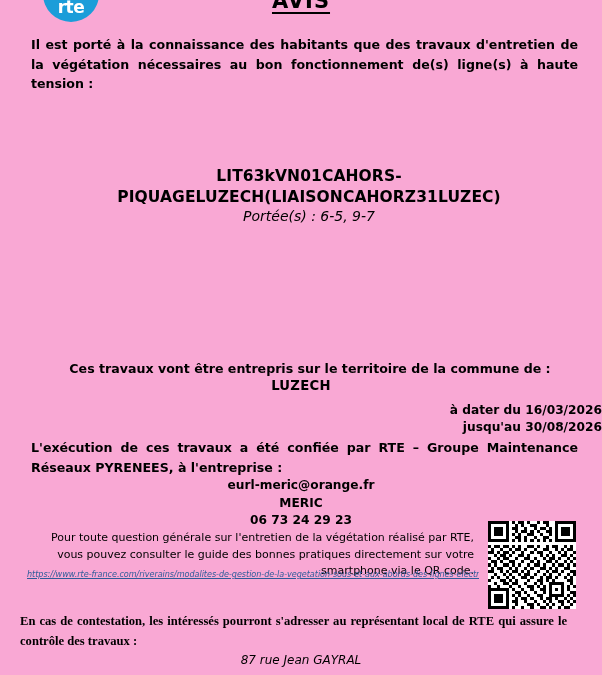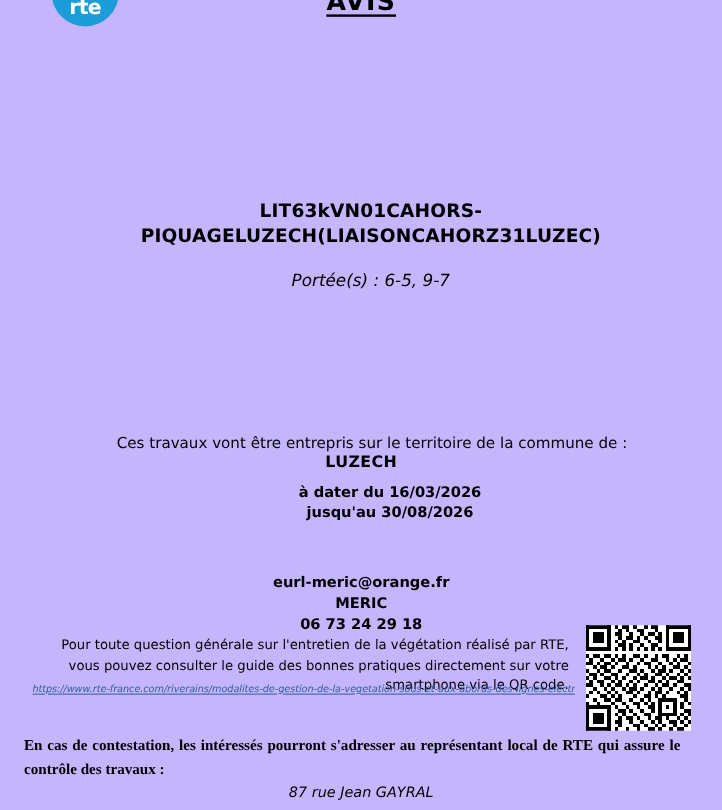--- a/index.html
+++ b/index.html
@@ -13,21 +13,21 @@
     position: relative;
     overflow: hidden;
     font-family: "DejaVu Sans", "Liberation Sans", sans-serif;
     color: #000000;
     -webkit-font-smoothing: antialiased;
   }
 
   .page {
     position: absolute;
     inset: 0;
-    background: #c4b5fd;
+    background: #f9a8d4;
   }
 
   
   .logo {
     position: absolute;
     left: 43px;
     top: -34px;
     width: 56px;
     height: 56px;
     border-radius: 50%;
@@ -84,49 +84,49 @@
   .line-name {
     font-size: 15.5px;
     font-weight: 700;
     line-height: 1.33;
     letter-spacing: 0.1px;
   }
   .line-portee {
     font-size: 14px;
     font-style: italic;
     font-weight: 400;
-    margin-top: 19px;
+    margin-top: 1px;
   }
 
   .commune-block {
     position: absolute;
     left: 0;
     right: 0;
     top: 360px;
     text-align: center;
   }
   .commune-intro {
     font-size: 12.6px;
-    font-weight: 400;
+    font-weight: 700;
     line-height: 1.4;
     padding-left: 18px;
   }
   .commune-name {
     font-size: 13.2px;
     font-weight: 700;
     margin-top: 0;
     letter-spacing: 0.3px;
   }
 
   .dates-block {
     position: absolute;
     left: 0;
     right: 0;
     top: 402px;
-    text-align: center;
+    text-align: right;
     font-size: 12.2px;
     font-weight: 700;
     line-height: 1.42;
     margin-left: 48px;
   }
 
   .exec-para {
     position: absolute;
     left: 31px;
     top: 438px;
@@ -220,42 +220,44 @@
 <body>
 
 <div class="page">
 
   <div class="logo">
     <span class="logo-text">rte</span>
   </div>
 
   <div class="avis">AVIS</div>
 
+  <div class="intro">Il est porté à la connaissance des habitants que des travaux d'entretien de la végétation nécessaires au bon fonctionnement de(s) ligne(s) à haute tension :</div>
 
   <div class="line-block">
     <div class="line-name">LIT63kVN01CAHORS-</div>
     <div class="line-name">PIQUAGELUZECH(LIAISONCAHORZ31LUZEC)</div>
     <div class="line-portee">Portée(s) : 6-5, 9-7</div>
   </div>
 
   <div class="commune-block">
     <div class="commune-intro">Ces travaux vont être entrepris sur le territoire de la commune de :</div>
     <div class="commune-name">LUZECH</div>
   </div>
 
   <div class="dates-block">
     <div>à dater du 16/03/2026</div>
     <div>jusqu'au 30/08/2026</div>
   </div>
 
+  <div class="exec-para">L'exécution de ces travaux a été confiée par RTE – Groupe Maintenance Réseaux PYRENEES, à l'entreprise :</div>
 
   <div class="company-block">
     <div>eurl-meric@orange.fr</div>
     <div>MERIC</div>
-    <div>06 73 24 29 18</div>
+    <div>06 73 24 29 23</div>
   </div>
 
   <div class="qr-para">Pour toute question générale sur l'entretien de la végétation réalisé par RTE, vous pouvez consulter le guide des bonnes pratiques directement sur votre smartphone via le QR code.</div>
   <a class="qr-link" href="#">https://www.rte-france.com/riverains/modalites-de-gestion-de-la-vegetation-sous-et-aux-abords-des-lignes-electriques</a>
 
   <div class="qr-code">
     <svg viewBox="0 0 29 29" shape-rendering="crispEdges" xmlns="http://www.w3.org/2000/svg">
       <rect width="29" height="29" fill="#ffffff"></rect>
       <g fill="#000000">
 

